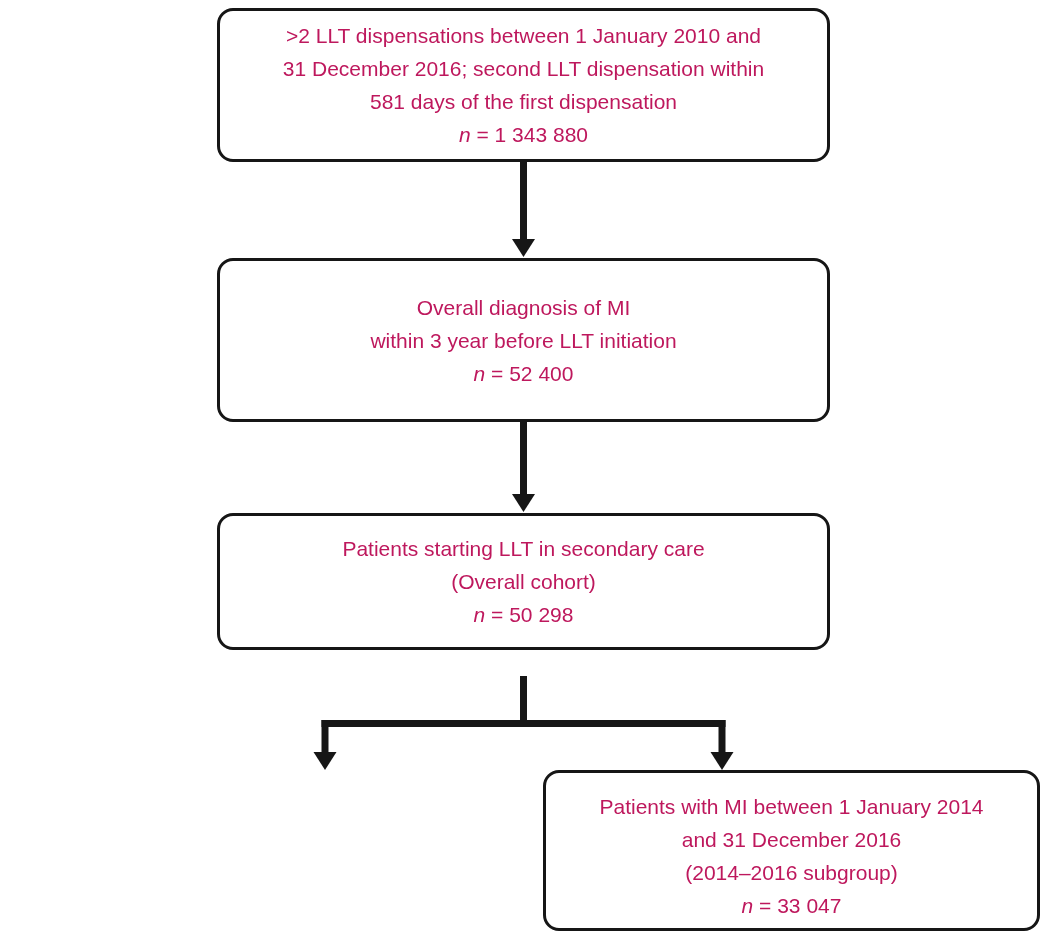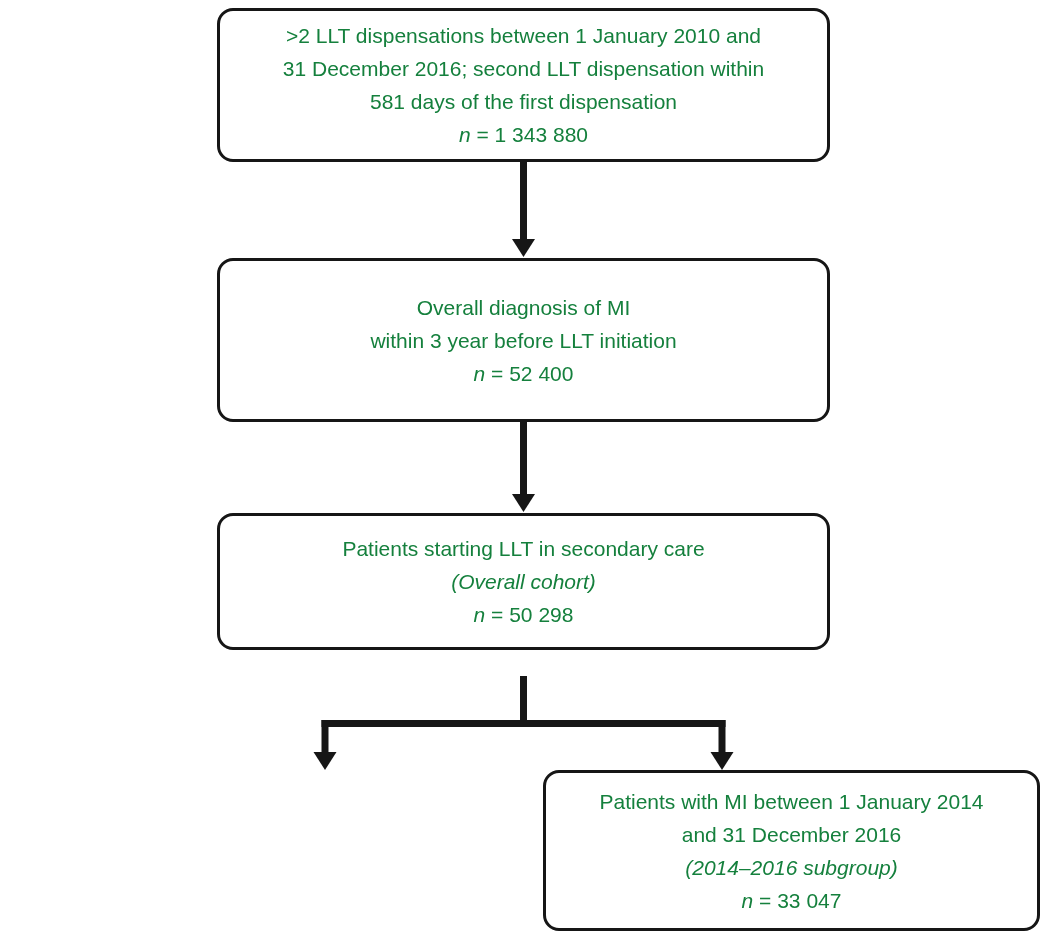--- a/index.html
+++ b/index.html
@@ -6,21 +6,21 @@
     margin: 0;
     padding: 0;
     background: #ffffff;
   }
   .canvas {
     position: relative;
     width: 1044px;
     height: 935px;
     background: #ffffff;
     font-family: "Liberation Sans", sans-serif;
-    color: #15803d;
+    color: #be185d;
     overflow: hidden;
   }
   .connectors {
     position: absolute;
     top: 0;
     left: 0;
     width: 1044px;
     height: 935px;
     pointer-events: none;
   }
@@ -36,23 +36,23 @@
     align-items: center;
     text-align: center;
     font-size: 21px;
     line-height: 33px;
     padding: 6px 14px;
   }
   .box-eligible          { left: 217px; top: 8px;   width: 613px; height: 154px; }
   .box-mi-diagnosis      { left: 217px; top: 258px; width: 613px; height: 164px; }
   .box-overall-cohort    { left: 217px; top: 513px; width: 613px; height: 137px; }
   .box-subgroup-early    { left: 6px;   top: 770px; width: 497px; height: 161px; }
-  .box-subgroup-late     { left: 543px; top: 770px; width: 497px; height: 161px; }
+  .box-subgroup-late     { left: 543px; top: 770px; width: 497px; height: 161px; justify-content: flex-end; }
   .box-line { white-space: nowrap; }
-  .box-subtitle { font-style: italic; }
+  .box-subtitle { }
   .n-label { font-style: italic; }
 </style>
 </head>
 <body>
 
 <div class="canvas">
 
   <svg class="connectors" viewBox="0 0 1044 935" xmlns="http://www.w3.org/2000/svg">
 
     <g>

